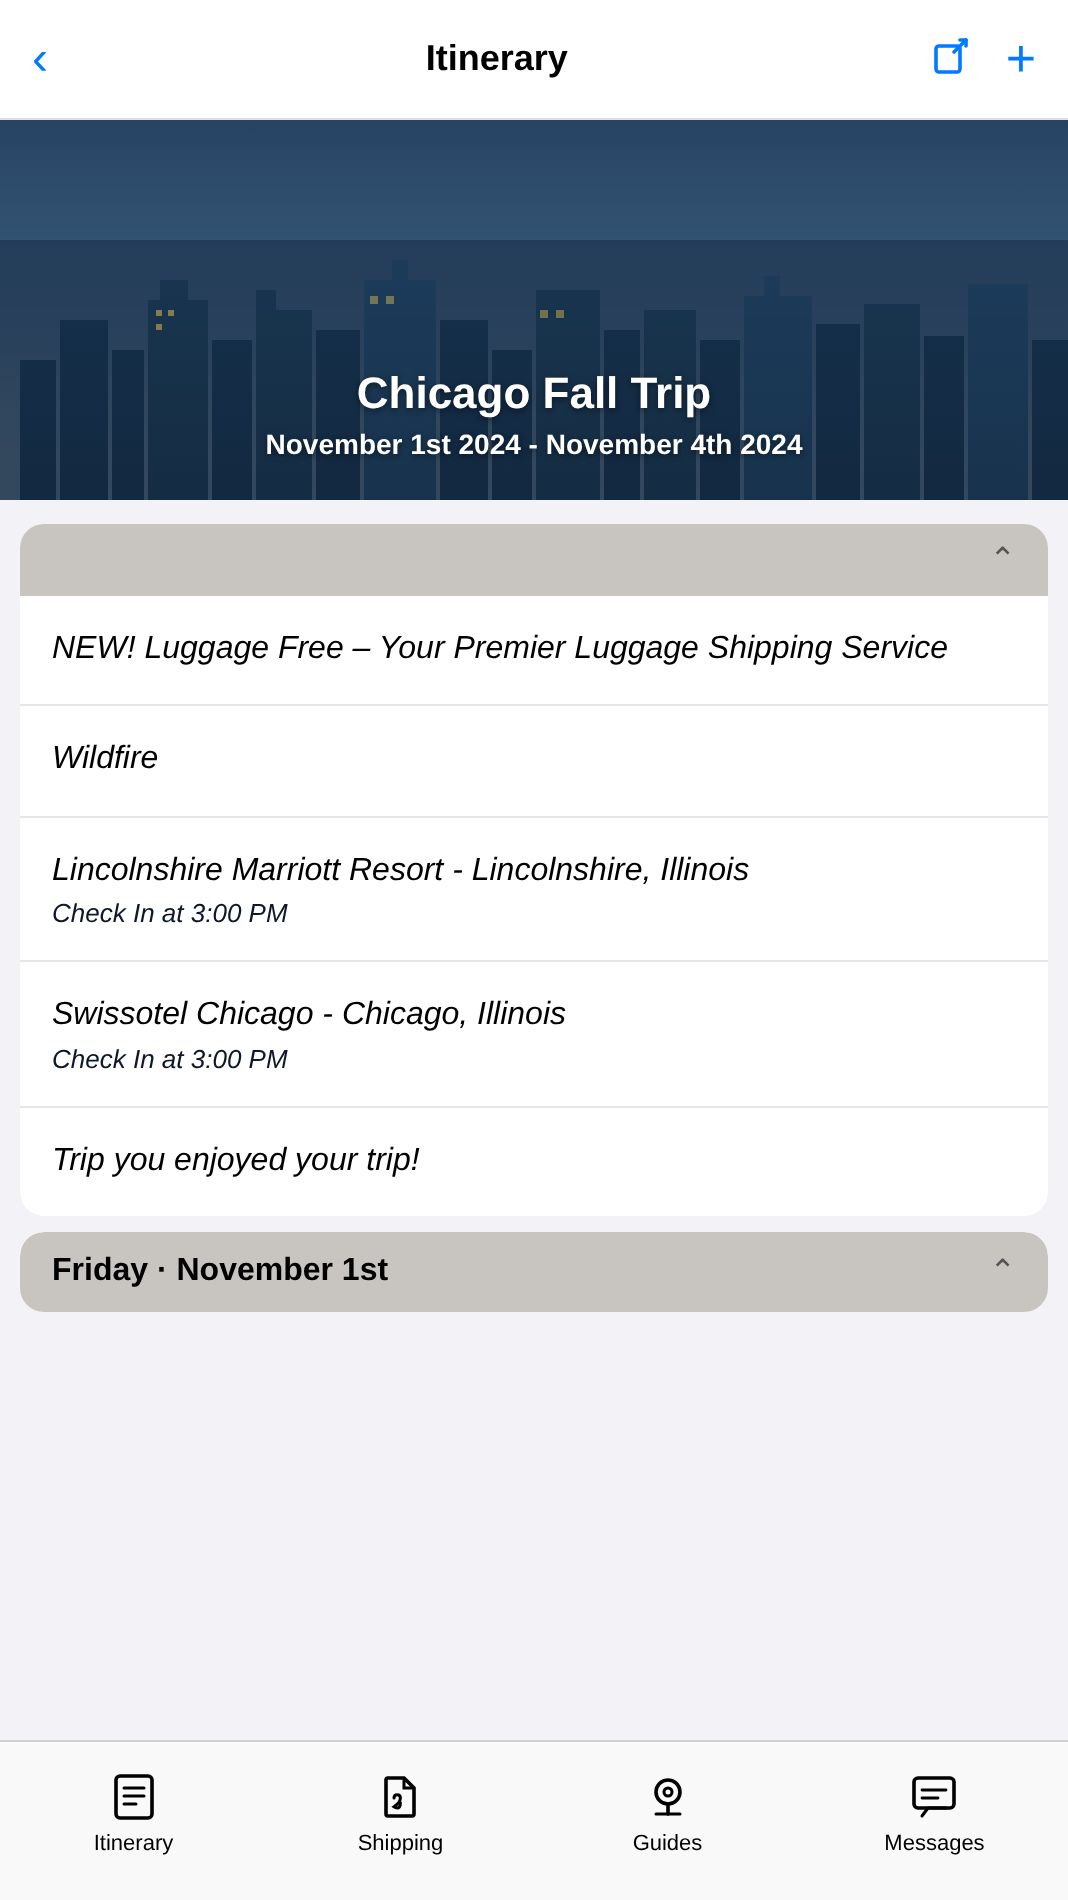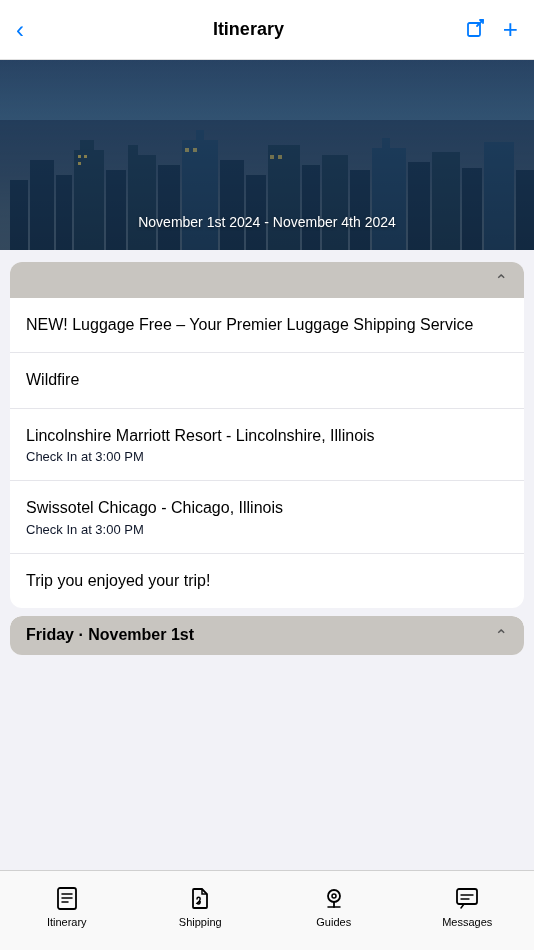--- a/index.html
+++ b/index.html
@@ -86,21 +86,21 @@
       padding-bottom: 20px;
     }
     .hero-title {
       font-size: 22px;
       font-weight: 600;
       text-shadow: 0 1px 3px rgba(0,0,0,0.5);
       margin-bottom: 4px;
     }
     .hero-dates {
       font-size: 14px;
-      font-weight: 400;
+      font-weight: 700;
       text-shadow: 0 1px 3px rgba(0,0,0,0.5);
     }
 
     
     .content {
       flex: 1;
       overflow-y: auto;
       padding: 12px 10px;
       display: flex;
       flex-direction: column;
@@ -123,20 +123,21 @@
     }
     .chevron-icon {
       font-size: 16px;
       color: #555;
     }
 
     .list-item {
       padding: 16px 16px;
       border-bottom: 1px solid #e5e5ea;
       cursor: pointer;
+      font-style: italic;
     }
     .list-item:last-child {
       border-bottom: none;
     }
     .list-item-title {
       font-size: 16px;
       font-weight: 400;
       color: #000;
       line-height: 1.4;
     }
@@ -253,20 +254,21 @@
     <rect x="78" y="35" width="3" height="3" fill="rgba(255,220,100,0.6)"></rect>
     <rect x="84" y="35" width="3" height="3" fill="rgba(255,220,100,0.6)"></rect>
     <rect x="78" y="42" width="3" height="3" fill="rgba(255,220,100,0.6)"></rect>
     <rect x="185" y="28" width="4" height="4" fill="rgba(255,220,100,0.5)"></rect>
     <rect x="193" y="28" width="4" height="4" fill="rgba(255,220,100,0.5)"></rect>
     <rect x="270" y="35" width="4" height="4" fill="rgba(255,220,100,0.5)"></rect>
     <rect x="278" y="35" width="4" height="4" fill="rgba(255,220,100,0.5)"></rect>
   </svg>
   <div class="hero-overlay"></div>
   <div class="hero-text">
+    <div class="hero-title">Chicago Fall Trip</div>
     <div class="hero-dates">November 1st 2024 - November 4th 2024</div>
   </div>
 </div>
 
 <div class="content">
 
   <div class="card">
     <div class="card-header">
       <span class="chevron-icon">⌃</span>
     </div>

